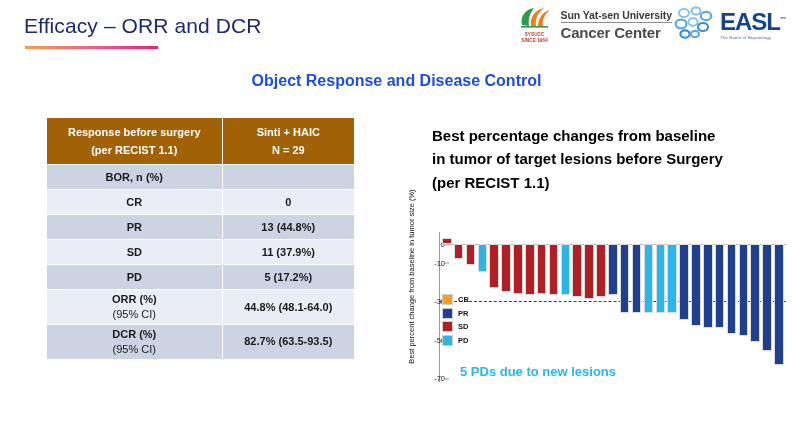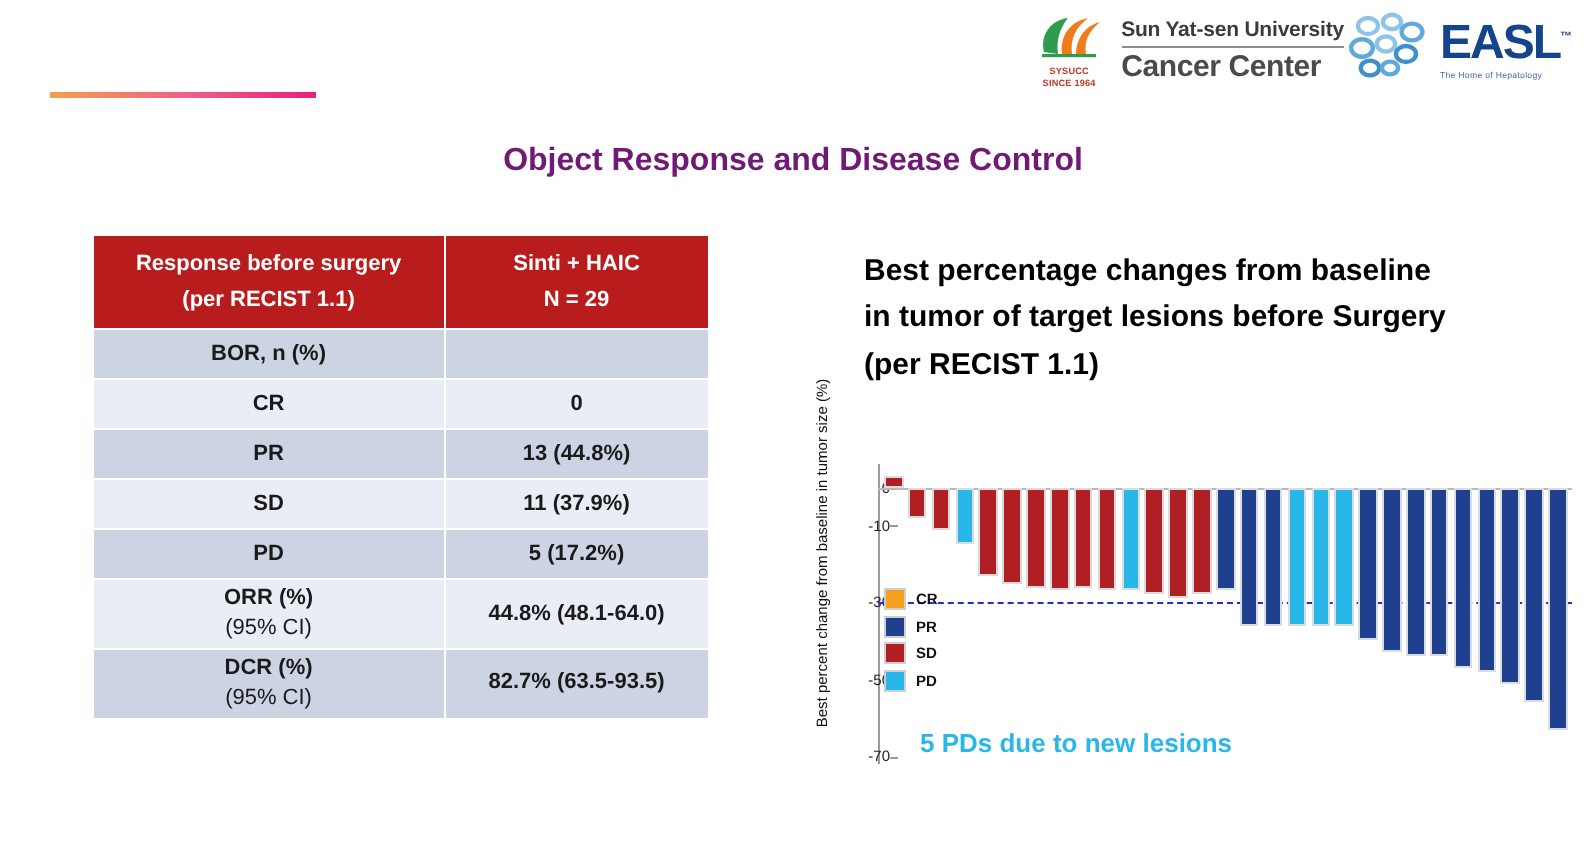--- a/index.html
+++ b/index.html
@@ -32,32 +32,32 @@
   .sysucc-sub { font-size: 4.6px; font-weight: 700; color: #c0392b; line-height: 1.25; text-align: center; letter-spacing: .1px; }
   .logo-easl { display: flex; align-items: center; gap: 2px; }
   .easl-txt { display: flex; flex-direction: column; align-items: flex-start; line-height: 1; }
   .easl-word { font-size: 24px; font-weight: 700; color: #13448c; letter-spacing: -1px; position: relative; }
   .easl-tm { font-size: 6px; vertical-align: super; }
   .easl-tag { font-size: 4.3px; color: #4a6b9a; letter-spacing: .15px; margin-top: 2px; }
 
   
   .section-heading {
     position: absolute; left: 0; right: 0; top: 72px;
-    text-align: center; font-size: 16px; font-weight: 700; color: #701a75;
+    text-align: center; font-size: 16px; font-weight: 700; color: #1d4ed8;
   }
 
   
   .eff-table {
     position: absolute; left: 46px; top: 117px;
     width: 309px; border-collapse: collapse;
     font-size: 11px; color: #1a1a1a;
   }
   .eff-table td, .eff-table th { border: 1px solid #ffffff; text-align: center; }
   .eff-table thead th {
-    background: #b91c1c; color: #fff; font-weight: 700;
+    background: #a16207; color: #fff; font-weight: 700;
     padding: 5px 4px; line-height: 1.65; font-size: 11px;
   }
   .eff-table thead th .hdr-sub { display: block; font-weight: 700; }
   .eff-table td { padding: 6px 4px; font-weight: 700; }
   .eff-table tbody tr.alt-a td { background: #ccd4e4; }
   .eff-table tbody tr.alt-b td { background: #e9eef6; }
   .eff-table td.label-cell { width: 57%; }
   .eff-table td .ci-line { display: block; font-weight: 400; }
   .eff-table tr.tight td { padding: 2px 4px; line-height: 1.35; }
 
@@ -94,20 +94,21 @@
   .pd-note {
     position: absolute; left: 62px; top: 240px;
     font-size: 13px; font-weight: 700; color: #29b6e8; white-space: nowrap;
   }
 </style>
 </head>
 <body>
 
 <div class="slide">
 
+  <div class="slide-title">Efficacy – ORR and DCR</div>
   <div class="title-rule"></div>
 
   <div class="logos">
     <div class="logo-sysucc">
       <div class="sysucc-mark">
         <svg width="34" height="26" viewBox="0 0 34 26" aria-hidden="true">
           <path d="M4 19 C2 11 7 3 16 2 C12 7 10 13 11 20 Z" fill="#2e9b4e"></path>
           <path d="M13 20 C12 12 16 4 26 2 C20 7 17 12 18 20 Z" fill="#f07d1a"></path>
           <path d="M20 20 C20 13 24 6 32 4 C26 9 24 14 25 20 Z" fill="#f07d1a"></path>
           <rect x="3" y="20" width="27" height="1.6" fill="#2e9b4e"></rect>

